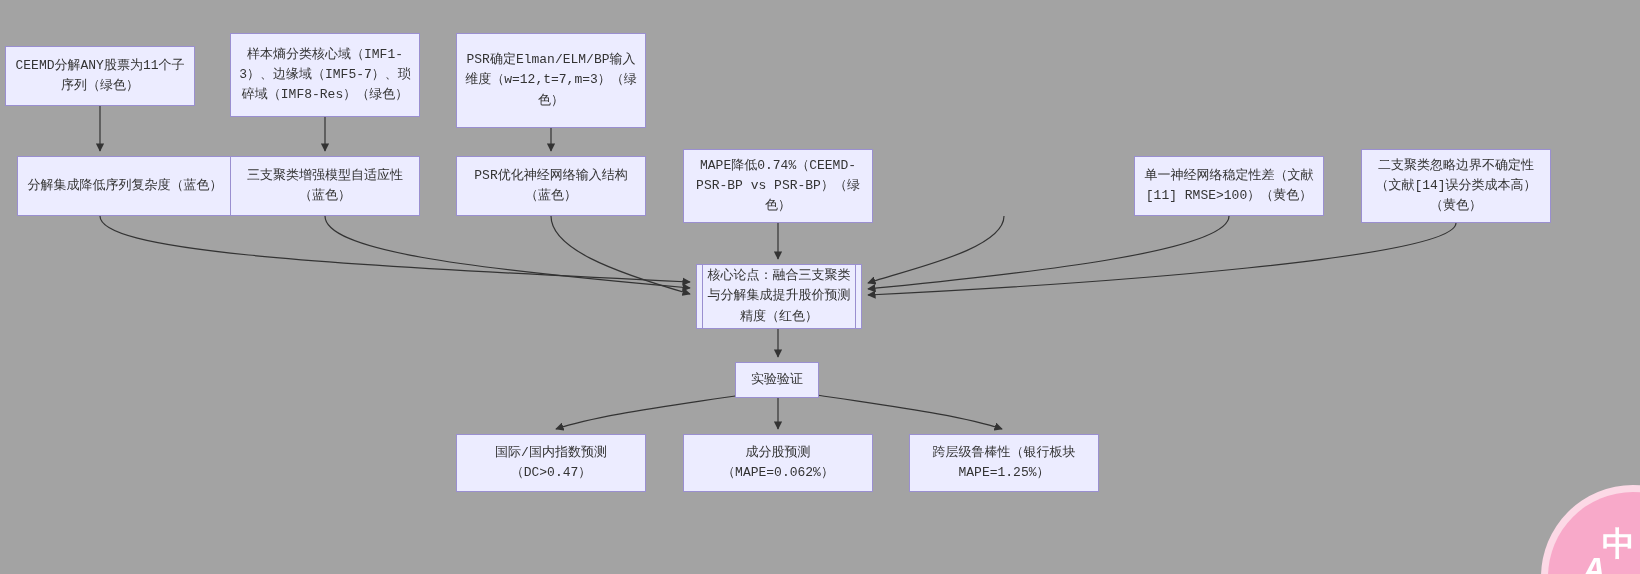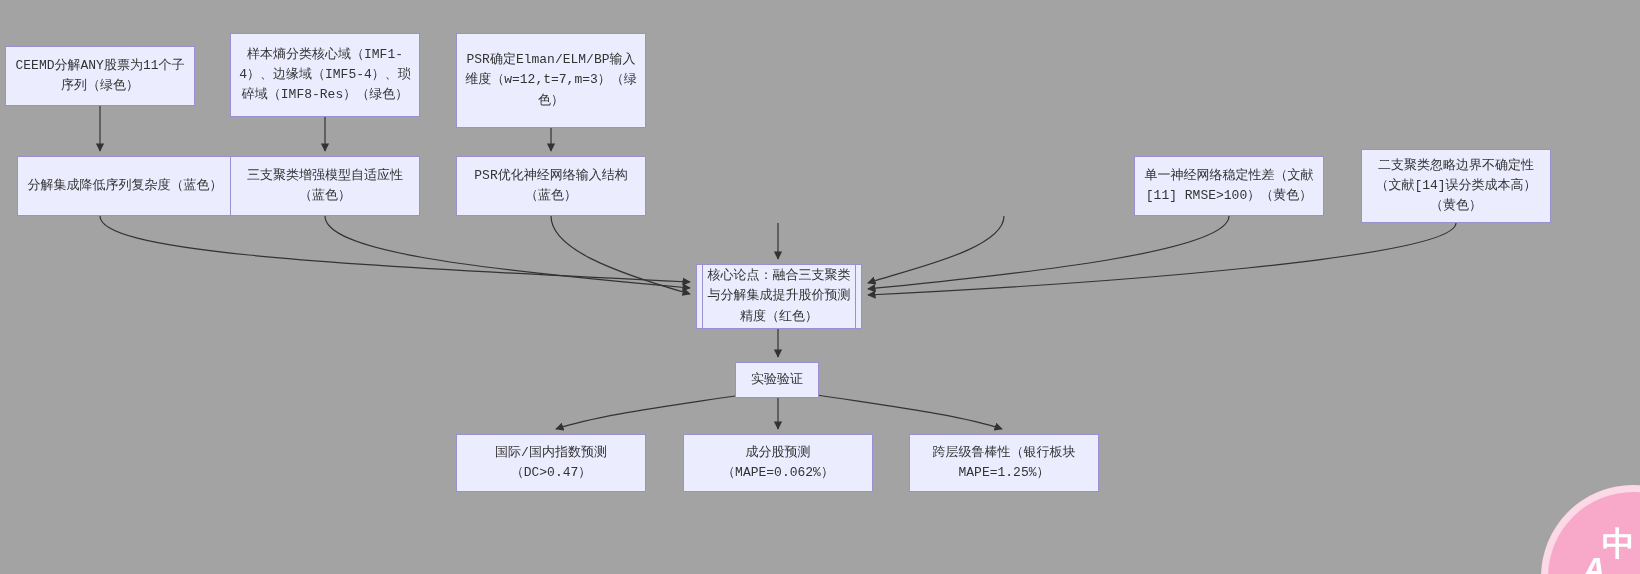--- a/index.html
+++ b/index.html
@@ -52,34 +52,37 @@
     <path class="edge" d="M778,329 L778,357" marker-end="url(#arr)"></path>
     <path class="edge" d="M741,395 C670,406 598,415 556,429" marker-end="url(#arr)"></path>
     <path class="edge" d="M778,398 L778,429" marker-end="url(#arr)"></path>
     <path class="edge" d="M817,395 C888,406 960,415 1002,429" marker-end="url(#arr)"></path>
   </svg>
 
   <div class="node" style="left:5px;top:46px;width:190px;height:60px">
     <span>CEEMD分解ANY股票为11个子序列（绿色）</span>
   </div>
   <div class="node" style="left:230px;top:33px;width:190px;height:84px">
-    <span>样本熵分类核心域（IMF1-4）、边缘域（IMF5-4）、琐碎域（IMF8-Res）（绿色）</span>
+    <span>样本熵分类核心域（IMF1-3）、边缘域（IMF5-7）、琐碎域（IMF8-Res）（绿色）</span>
   </div>
   <div class="node" style="left:456px;top:33px;width:190px;height:95px">
     <span>PSR确定Elman/ELM/BP输入维度（w=12,t=7,m=3）（绿色）</span>
   </div>
 
   <div class="node" style="left:17px;top:156px;width:216px;height:60px">
     <span>分解集成降低序列复杂度（蓝色）</span>
   </div>
   <div class="node" style="left:456px;top:156px;width:190px;height:60px">
     <span>PSR优化神经网络输入结构（蓝色）</span>
   </div>
   <div class="node" style="left:230px;top:156px;width:190px;height:60px">
     <span>三支聚类增强模型自适应性（蓝色）</span>
+  </div>
+  <div class="node" style="left:683px;top:149px;width:190px;height:74px">
+    <span>MAPE降低0.74%（CEEMD-PSR-BP vs PSR-BP）（绿色）</span>
   </div>
   <div class="node" style="left:1134px;top:156px;width:190px;height:60px">
     <span>单一神经网络稳定性差（文献[11] RMSE&gt;100）（黄色）</span>
   </div>
   <div class="node" style="left:1361px;top:149px;width:190px;height:74px">
     <span>二支聚类忽略边界不确定性（文献[14]误分类成本高）（黄色）</span>
   </div>
 
   <div class="node subroutine" style="left:696px;top:264px;width:166px;height:65px">
     <span>核心论点：融合三支聚类与分解集成提升股价预测精度（红色）</span>

